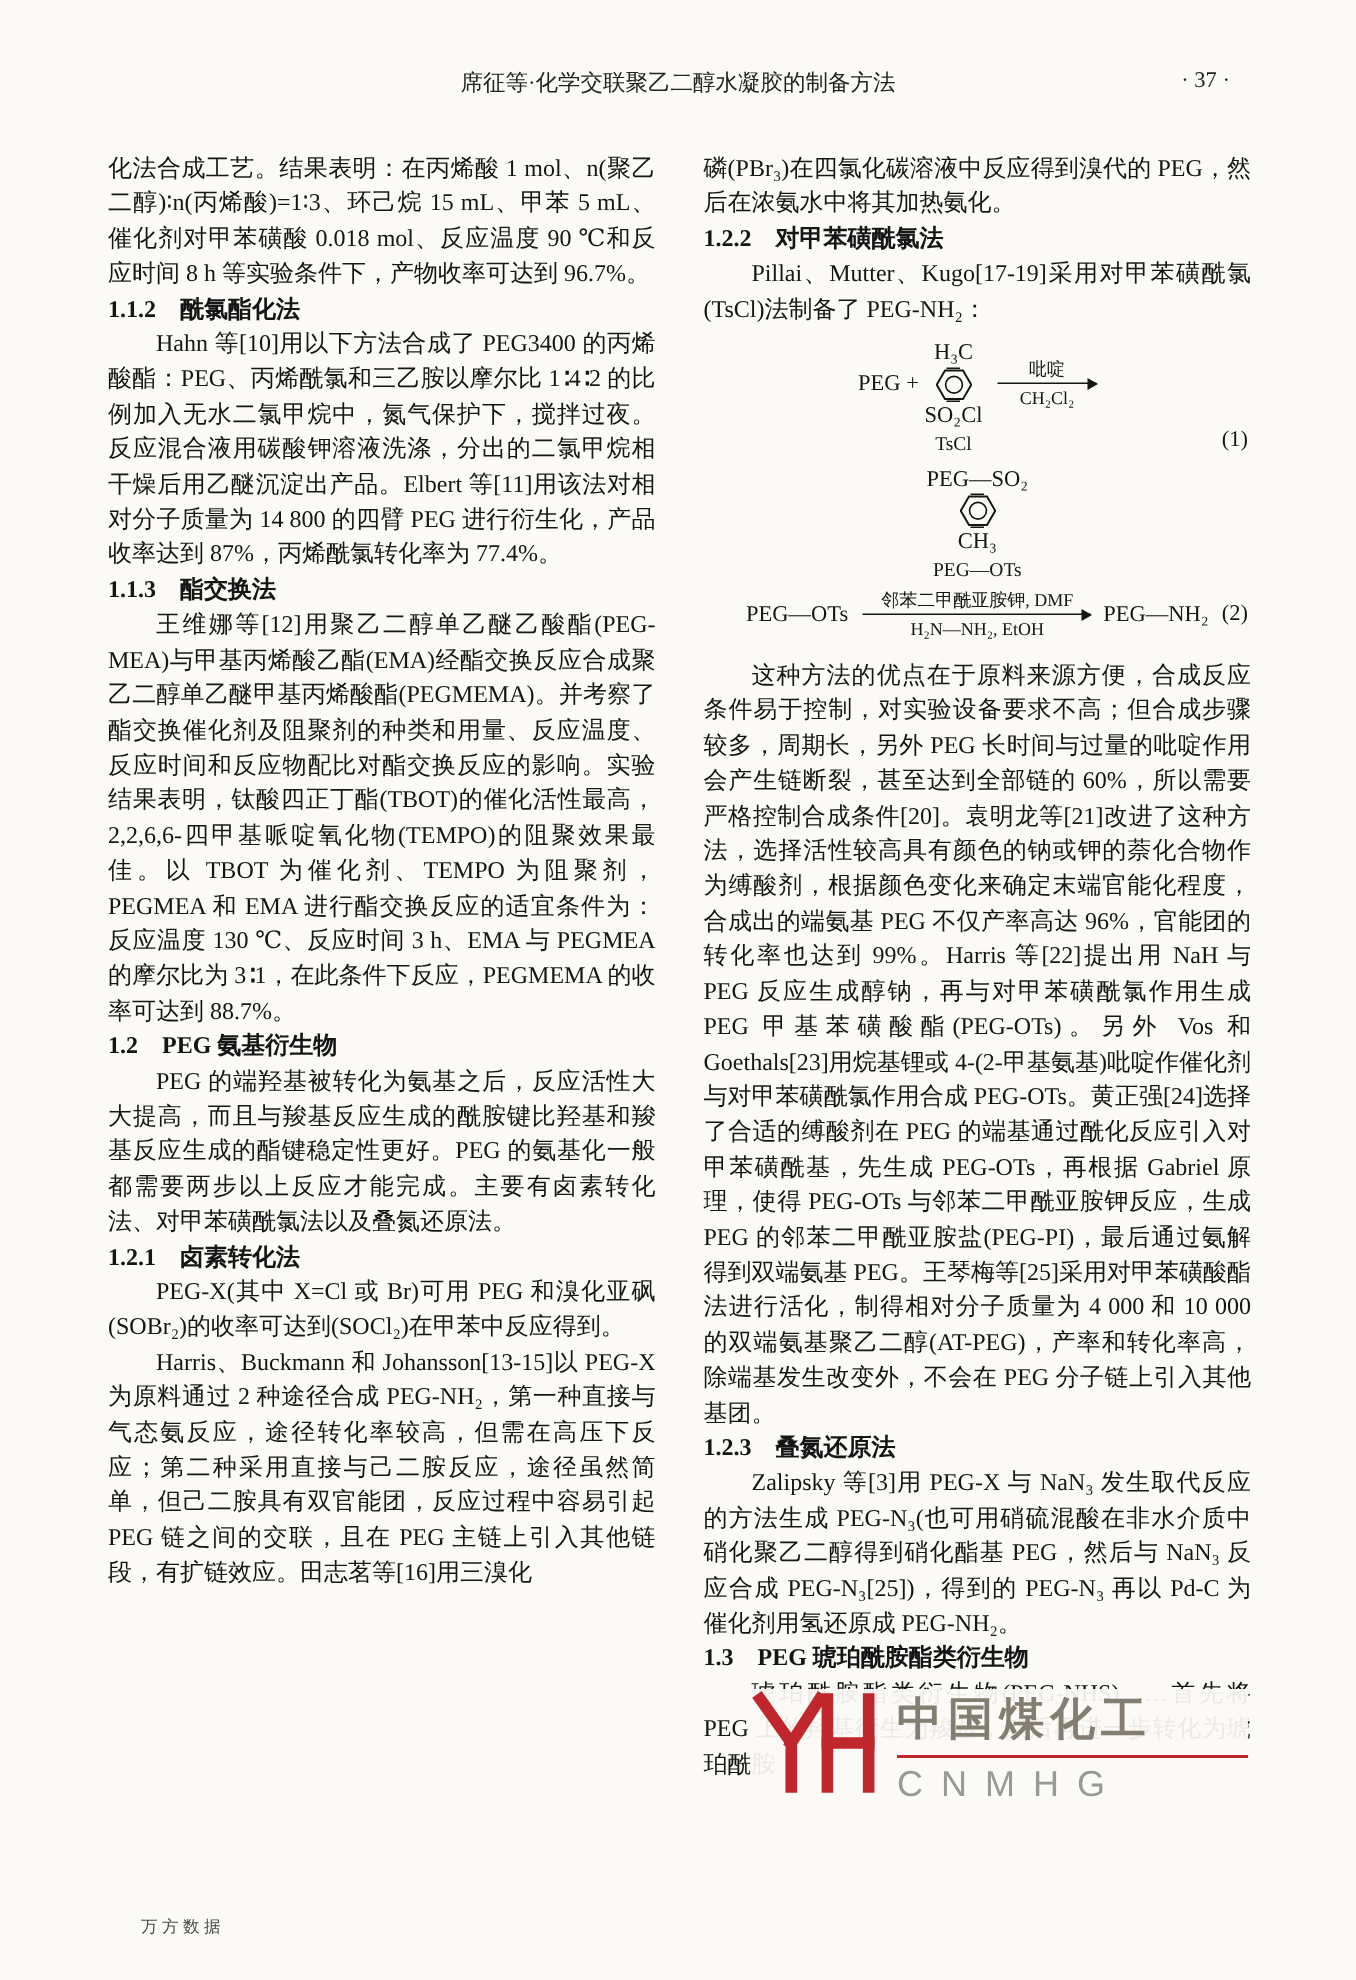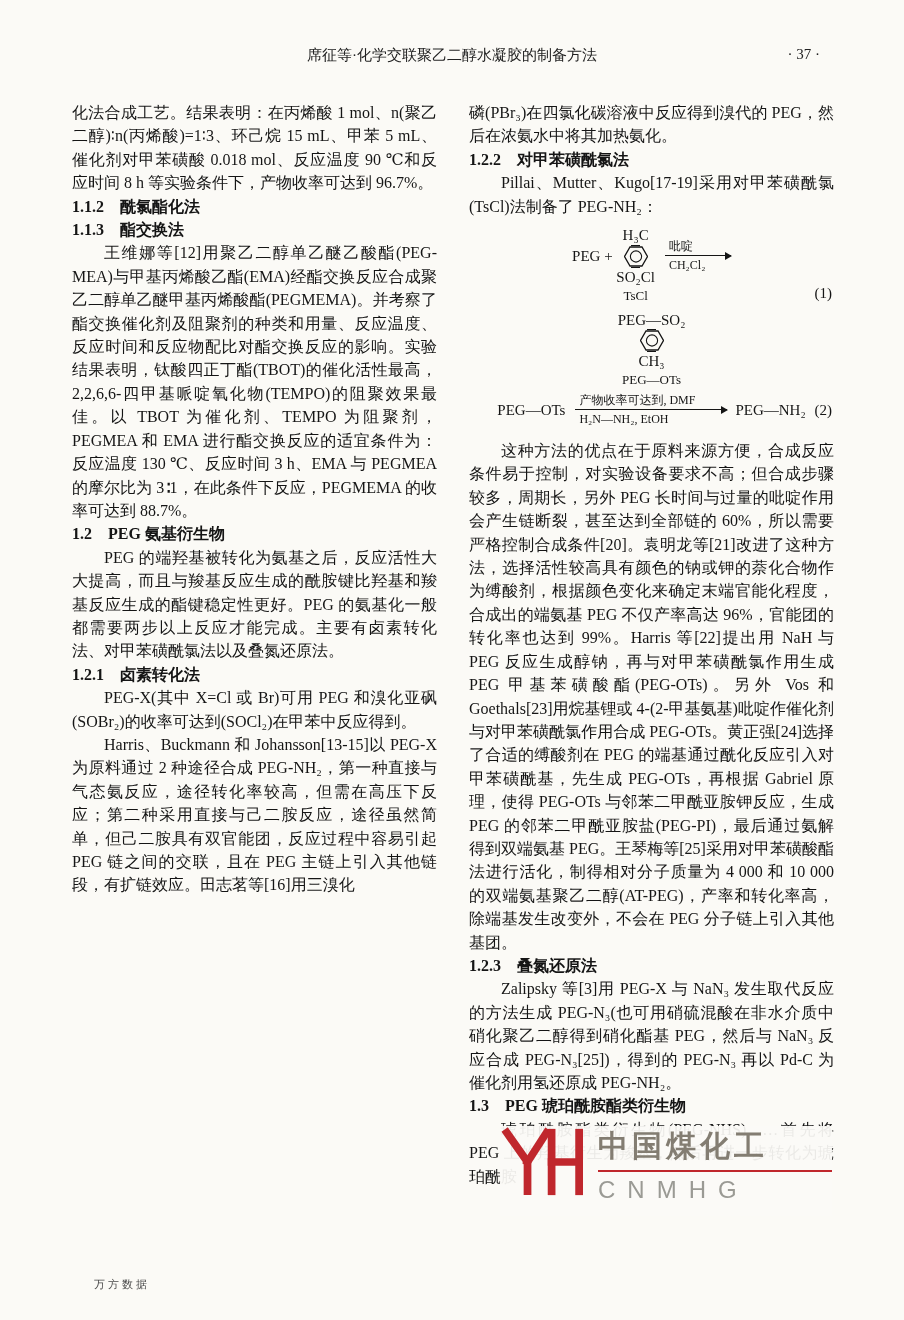--- a/index.html
+++ b/index.html
@@ -24,21 +24,21 @@
   
   .equation{position:relative;font-size:15px;line-height:1.25;margin:8px 0 10px;}
   .eq-row{display:flex;justify-content:center;align-items:center;}
   .eq-row span{white-space:pre;}
   .eq-row.first{margin-bottom:24px;}
   .eq-row.product-row{margin-bottom:22px;}
   .group{position:relative;display:inline-flex;align-items:center;flex-direction:column;}
   .group-label{position:absolute;top:100%;left:50%;transform:translateX(-50%);font-size:13px;margin-top:1px;white-space:nowrap;}
   .bond{width:9px;height:1px;background:#151515;margin:0 1px;flex:none;}
   .benzene{display:inline-block;vertical-align:middle;margin:0 1px;flex:none;}
-  .rxn-arrow{display:inline-flex;flex-direction:column;align-items:flex-start;margin-left:10px;font-size:12px;line-height:1.25;}
+  .rxn-arrow{display:inline-flex;flex-direction:column;align-items:center;margin-left:10px;font-size:12px;line-height:1.25;}
   .rxn-arrow .top,.rxn-arrow .bottom{padding:0 4px;white-space:nowrap;}
   .arrow-line{position:relative;align-self:stretch;height:1px;background:#151515;min-width:66px;margin:1px 0 2px;}
   .arrow-line::after{content:"";position:absolute;right:-1px;top:-3.5px;width:0;height:0;
     border-left:7px solid #151515;border-top:4px solid transparent;border-bottom:4px solid transparent;}
   .eq-number{position:absolute;right:2px;font-size:15px;}
   .eq1 .eq-number{top:40%;}
   .eq2 .eq-number{top:50%;transform:translateY(-50%);}
   .eq2 .arrow-line{min-width:152px;}
   .eq2{margin:6px 0 12px;}
 
@@ -63,20 +63,21 @@
   <div class="header">
     <span class="running-title">席征等·化学交联聚乙二醇水凝胶的制备方法</span>
     <span class="page-number">· 37 ·</span>
   </div>
 
   <div class="columns">
 
     <div class="col">
       <p class="para noindent">化法合成工艺。结果表明：在丙烯酸 1 mol、n(聚乙二醇)∶n(丙烯酸)=1∶3、环己烷 15 mL、甲苯 5 mL、催化剂对甲苯磺酸 0.018 mol、反应温度 90 ℃和反应时间 8 h 等实验条件下，产物收率可达到 96.7%。</p>
       <p class="heading">1.1.2　酰氯酯化法</p>
+      <p class="para">Hahn 等[10]用以下方法合成了 PEG3400 的丙烯酸酯：PEG、丙烯酰氯和三乙胺以摩尔比 1∶4∶2 的比例加入无水二氯甲烷中，氮气保护下，搅拌过夜。反应混合液用碳酸钾溶液洗涤，分出的二氯甲烷相干燥后用乙醚沉淀出产品。Elbert 等[11]用该法对相对分子质量为 14 800 的四臂 PEG 进行衍生化，产品收率达到 87%，丙烯酰氯转化率为 77.4%。</p>
       <p class="heading">1.1.3　酯交换法</p>
       <p class="para">王维娜等[12]用聚乙二醇单乙醚乙酸酯(PEG-MEA)与甲基丙烯酸乙酯(EMA)经酯交换反应合成聚乙二醇单乙醚甲基丙烯酸酯(PEGMEMA)。并考察了酯交换催化剂及阻聚剂的种类和用量、反应温度、反应时间和反应物配比对酯交换反应的影响。实验结果表明，钛酸四正丁酯(TBOT)的催化活性最高，2,2,6,6-四甲基哌啶氧化物(TEMPO)的阻聚效果最佳。以 TBOT 为催化剂、TEMPO 为阻聚剂，PEGMEA 和 EMA 进行酯交换反应的适宜条件为：反应温度 130 ℃、反应时间 3 h、EMA 与 PEGMEA 的摩尔比为 3∶1，在此条件下反应，PEGMEMA 的收率可达到 88.7%。</p>
       <p class="heading">1.2　PEG 氨基衍生物</p>
       <p class="para">PEG 的端羟基被转化为氨基之后，反应活性大大提高，而且与羧基反应生成的酰胺键比羟基和羧基反应生成的酯键稳定性更好。PEG 的氨基化一般都需要两步以上反应才能完成。主要有卤素转化法、对甲苯磺酰氯法以及叠氮还原法。</p>
       <p class="heading">1.2.1　卤素转化法</p>
       <p class="para">PEG-X(其中 X=Cl 或 Br)可用 PEG 和溴化亚砜(SOBr₂)的收率可达到(SOCl₂)在甲苯中反应得到。</p>
       <p class="para">Harris、Buckmann 和 Johansson[13-15]以 PEG-X 为原料通过 2 种途径合成 PEG-NH₂，第一种直接与气态氨反应，途径转化率较高，但需在高压下反应；第二种采用直接与己二胺反应，途径虽然简单，但己二胺具有双官能团，反应过程中容易引起 PEG 链之间的交联，且在 PEG 主链上引入其他链段，有扩链效应。田志茗等[16]用三溴化</p>
     </div>
 
     <div class="col">
@@ -117,21 +118,21 @@
             <span class="group-label">PEG—OTs</span>
           </span>
         </div>
         <span class="eq-number">(1)</span>
       </div>
 
       <div class="equation eq2">
         <div class="eq-row">
           <span>PEG—OTs</span>
           <span class="rxn-arrow">
-            <span class="top">产物收率可达到, DMF</span>
+            <span class="top">邻苯二甲酰亚胺钾, DMF</span>
             <span class="arrow-line"></span>
             <span class="bottom">H₂N—NH₂, EtOH</span>
           </span>
           <span style="margin-left:8px">PEG—NH₂</span>
         </div>
         <span class="eq-number">(2)</span>
       </div>
 
       <p class="para">这种方法的优点在于原料来源方便，合成反应条件易于控制，对实验设备要求不高；但合成步骤较多，周期长，另外 PEG 长时间与过量的吡啶作用会产生链断裂，甚至达到全部链的 60%，所以需要严格控制合成条件[20]。袁明龙等[21]改进了这种方法，选择活性较高具有颜色的钠或钾的萘化合物作为缚酸剂，根据颜色变化来确定末端官能化程度，合成出的端氨基 PEG 不仅产率高达 96%，官能团的转化率也达到 99%。Harris 等[22]提出用 NaH 与 PEG 反应生成醇钠，再与对甲苯磺酰氯作用生成 PEG 甲基苯磺酸酯(PEG-OTs)。另外 Vos 和 Goethals[23]用烷基锂或 4-(2-甲基氨基)吡啶作催化剂与对甲苯磺酰氯作用合成 PEG-OTs。黄正强[24]选择了合适的缚酸剂在 PEG 的端基通过酰化反应引入对甲苯磺酰基，先生成 PEG-OTs，再根据 Gabriel 原理，使得 PEG-OTs 与邻苯二甲酰亚胺钾反应，生成 PEG 的邻苯二甲酰亚胺盐(PEG-PI)，最后通过氨解得到双端氨基 PEG。王琴梅等[25]采用对甲苯磺酸酯法进行活化，制得相对分子质量为 4 000 和 10 000 的双端氨基聚乙二醇(AT-PEG)，产率和转化率高，除端基发生改变外，不会在 PEG 分子链上引入其他基团。</p>
       <p class="heading">1.2.3　叠氮还原法</p>

